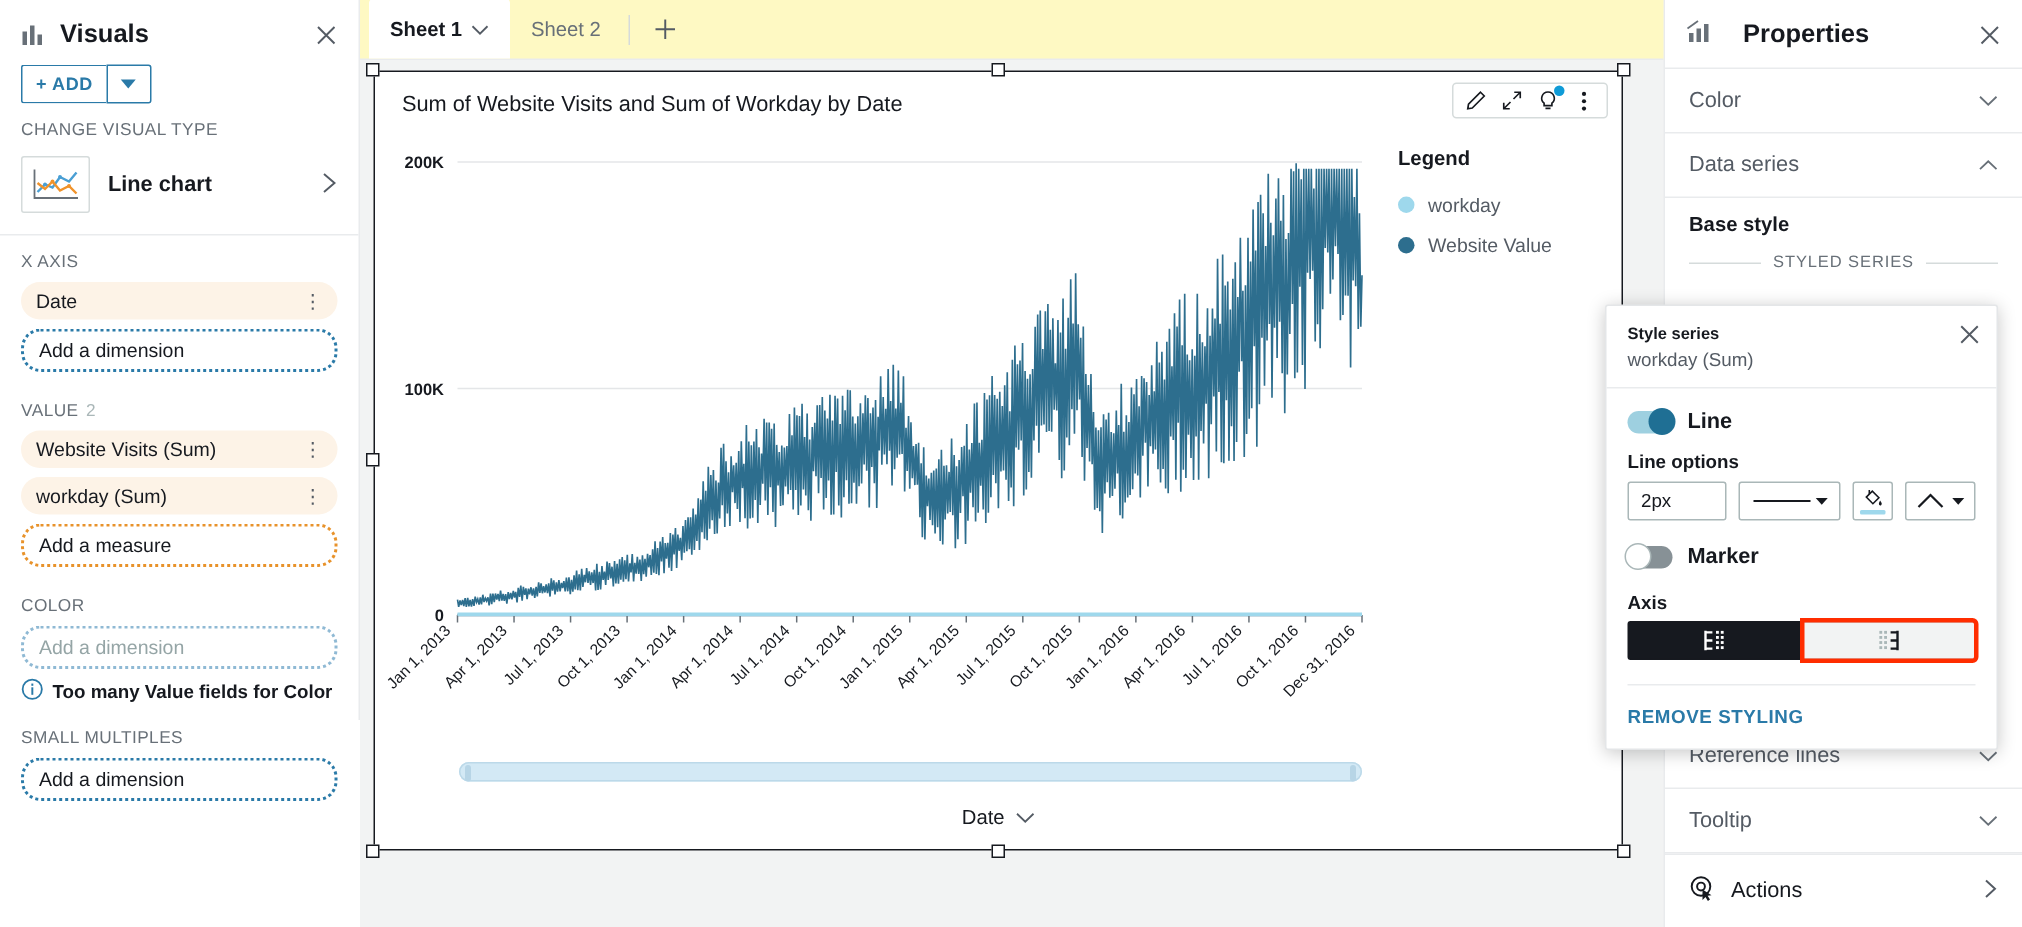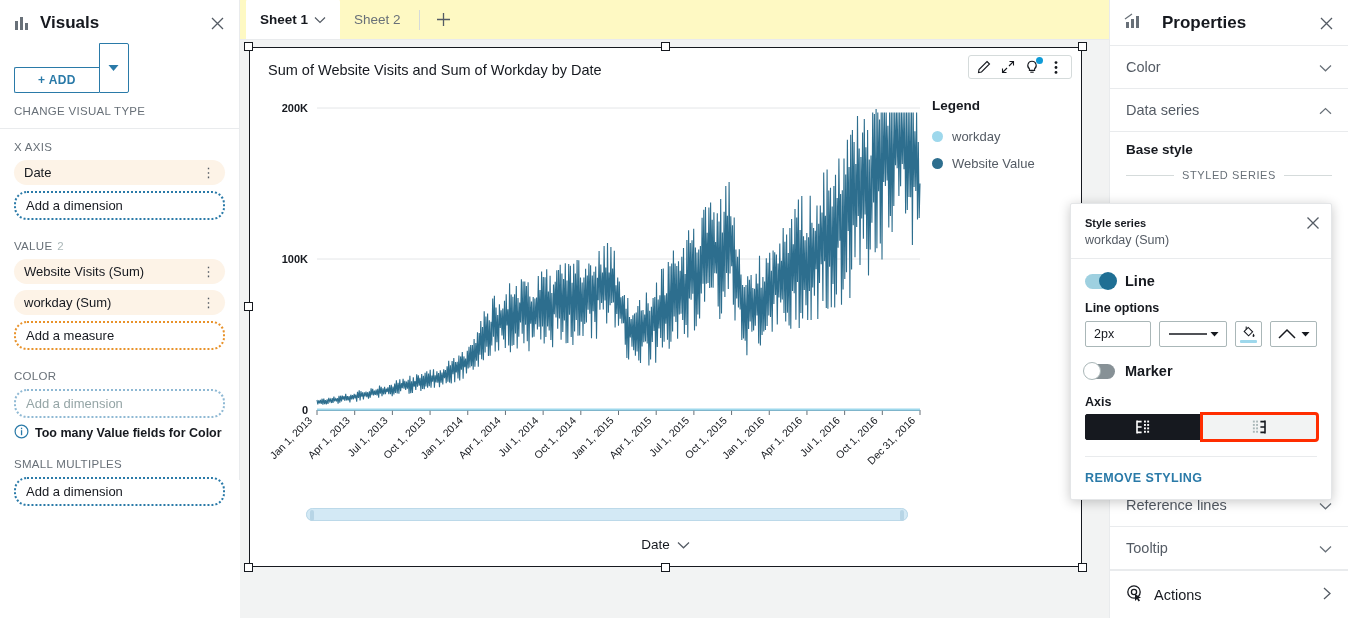--- a/index.html
+++ b/index.html
@@ -30,22 +30,22 @@
   .lp-title {
     font-size: 17px; font-weight: bold; color: #16191f;
     margin-left: 9px; flex: 1;
   }
   .icon-btn { cursor: pointer; display: inline-flex; align-items: center; justify-content: center; }
   .add-row { padding: 0 14px 12px 14px; }
   .add-group { display: inline-flex; }
   .add-btn {
     border: 1px solid #2a7aa8; color: #2a7aa8; background: #fff;
     font-size: 12px; font-weight: bold; letter-spacing: .4px;
-    padding: 5px 23px; border-radius: 2px 0 0 2px;
-    border-right: none; cursor: pointer; margin-top: 24px;
+    padding: 5px 9px; border-radius: 2px 0 0 2px;
+    border-right: none; cursor: pointer;
   }
   .add-caret {
     border: 1px solid #2a7aa8; background: #fff;
     border-radius: 0 2px 2px 0; width: 30px;
     display: flex; align-items: center; justify-content: center; cursor: pointer;
   }
   .lp-section-divider { border-top: 1px solid #e9ebed; }
   .lp-block { padding: 12px 14px 4px 14px; }
   .lp-label {
     font-size: 11.5px; color: #687078; letter-spacing: .3px;
@@ -135,21 +135,21 @@
     background: #fff; border: 1px solid #d5dbdb; border-radius: 3px;
     display: flex; align-items: center; gap: 2px; padding: 3px 4px;
     height: 24px; z-index: 5;
   }
   .vt-icon { width: 22px; height: 18px; display: flex; align-items: center; justify-content: center; cursor: pointer; position: relative; }
   .badge-dot {
     position: absolute; right: 0px; top: -1px;
     width: 7px; height: 7px; border-radius: 50%; background: #0f9bd7;
   }
 
-  .plot { position: absolute; left: 12px; top: 52px; width: 670px; height: 400px; }
+  .plot { position: absolute; left: 0; top: 52px; width: 670px; height: 400px; }
   .legend { position: absolute; left: 682px; top: 50px; width: 140px; }
   .legend-title { font-size: 13.5px; font-weight: bold; color: #16191f; margin-bottom: 16px; }
   .legend-item { display: flex; align-items: center; gap: 9px; margin-bottom: 12px; cursor: pointer; }
   .legend-dot { width: 11px; height: 11px; border-radius: 50%; }
   .legend-label { font-size: 13px; color: #545b64; }
 
   .scroll-track {
     position: absolute; left: 56px; bottom: 45px; width: 602px; height: 13px;
     background: #cfe6f2; border-radius: 7px;
   }
@@ -266,20 +266,39 @@
         <div class="add-caret">
           <svg width="11" height="8" viewBox="0 0 11 8">
               <path d="M0.5 1 L10.5 1 L5.5 7 Z" fill="#2a7aa8"></path>
             </svg>
         </div>
       </div>
     </div>
 
     <div class="lp-block" style="padding-top:0">
       <div class="lp-label">CHANGE VISUAL TYPE</div>
+    </div>
+    <div class="visual-type-row">
+      <div class="vt-thumb">
+        <svg width="34" height="27" viewBox="0 0 34 27">
+          <path d="M3 3 L3 22 L32 22" stroke="#687078" stroke-width="1.2" fill="none"></path>
+          <polyline points="5,18 10,13 15,15 20,8 26,11 31,5" stroke="#4a9fd4" stroke-width="1.6" fill="none"></polyline>
+          <polyline points="5,12 10,16 15,11 20,17 26,14 31,19" stroke="#f0932b" stroke-width="1.6" fill="none"></polyline>
+          <circle cx="10" cy="13" r="1.3" fill="#4a9fd4"></circle>
+            <circle cx="20" cy="8" r="1.3" fill="#4a9fd4"></circle>
+          <circle cx="15" cy="11" r="1.3" fill="#f0932b"></circle>
+            <circle cx="26" cy="14" r="1.3" fill="#f0932b"></circle>
+        </svg>
+      </div>
+      <span class="vt-name">Line chart</span>
+      <span class="chev-right">
+        <svg width="11" height="16" viewBox="0 0 11 16">
+            <path d="M2 2 L9 8 L2 14" stroke="#545b64" stroke-width="1.3" fill="none"></path>
+          </svg>
+      </span>
     </div>
 
     <div class="lp-section-divider"></div>
 
     <div class="lp-block">
       <div class="lp-label">X AXIS</div>
       <div class="field-pill">
         <span class="txt">Date</span>
         <span class="kebab">⋮</span>
       </div>

